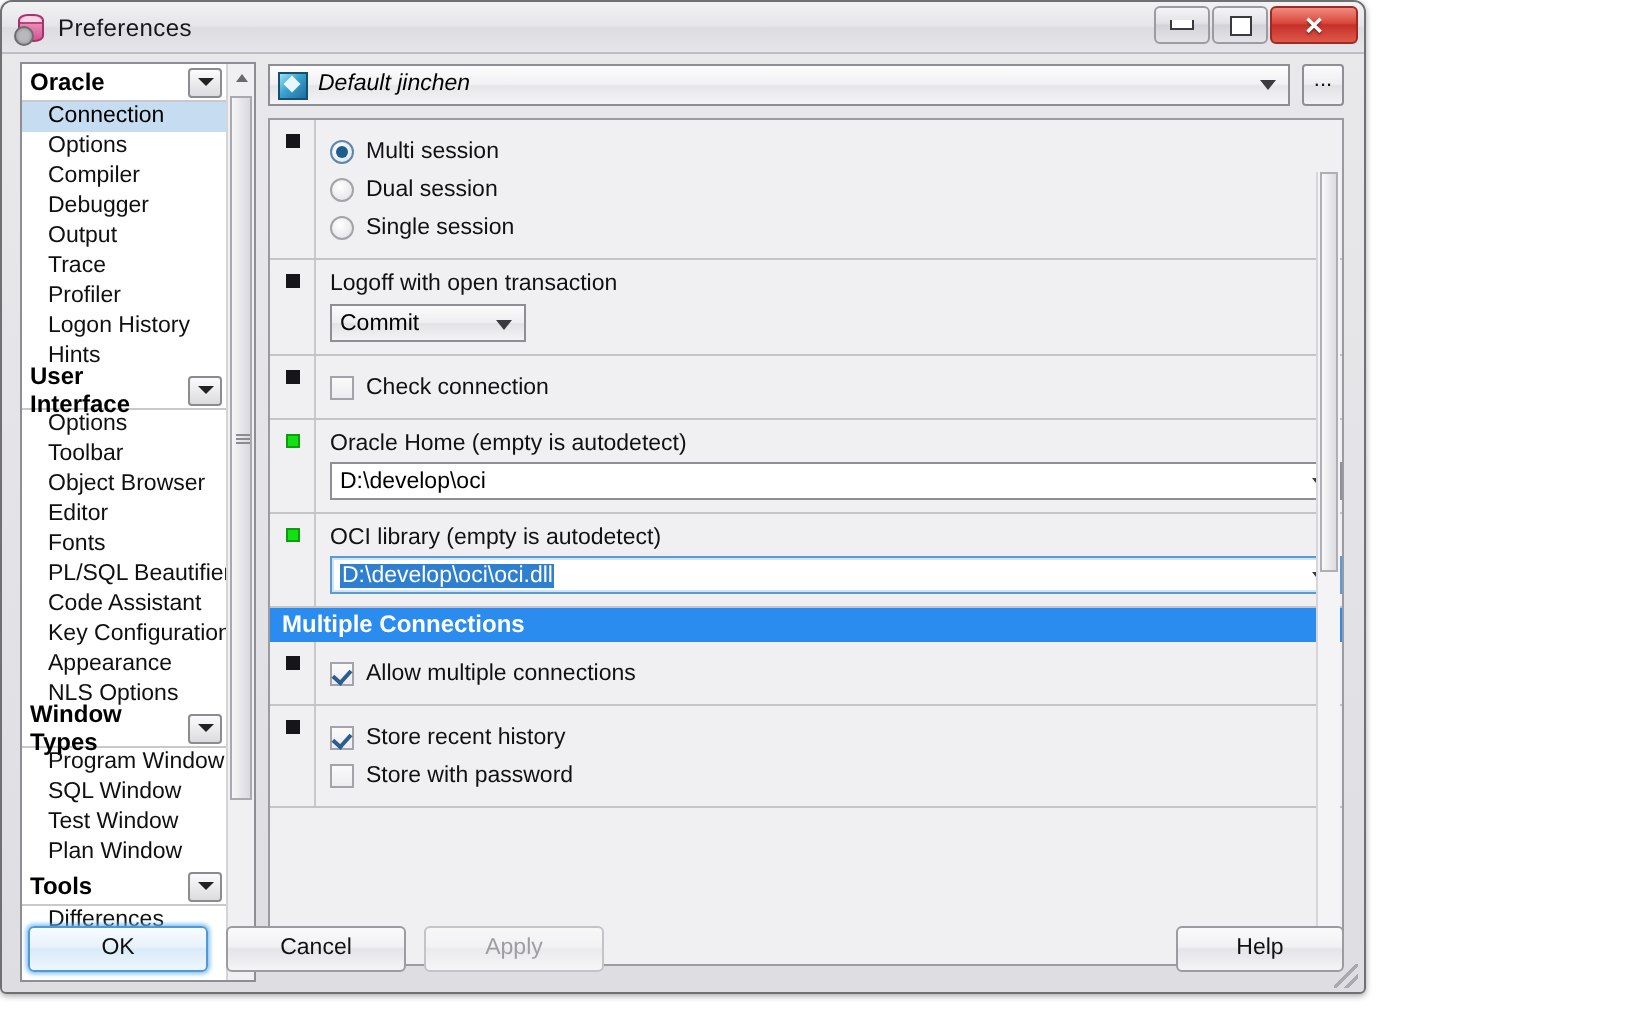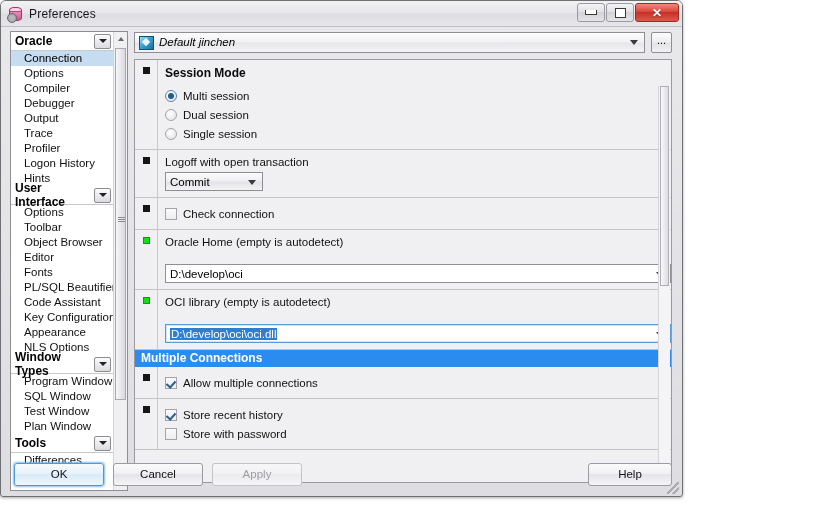--- a/index.html
+++ b/index.html
@@ -260,21 +260,21 @@
   }
   .field-combo{
     position:relative;
     height:19px;
     background:#ffffff;
     border:1px solid #8e8e94;
     box-sizing:border-box;
     display:flex;align-items:center;
     font-size:11.5px;
     padding-left:4px;
-    margin-top:16px;
+    margin-top:3px;
     text-align:right;
   }
   .field-combo.focused{
     border:1px solid #5a9bd4;
     box-shadow: inset 0 0 0 1px #cfe4f6;
   }
   .field-combo .f-arrow{
     position:absolute;right:6px;top:50%;margin-top:-2px;
     width:0;height:0;border-left:4px solid transparent;border-right:4px solid transparent;
     border-top:5px solid #3b3b3f;
@@ -445,21 +445,20 @@
           <span class="c-arrow"></span>
         </div>
         <div class="dots-btn">...</div>
       </div>
 
       <div class="opt-area">
 
         <div class="grp">
           <div class="marker"></div>
           <div class="grp-rule"></div>
-          <div class="grp-title">Session Mode</div>
           <div class="radio-row">
             <span class="radio on"></span>
             <span class="lbl">Multi session</span>
           </div>
           <div class="radio-row">
             <span class="radio"></span>
             <span class="lbl">Dual session</span>
           </div>
           <div class="radio-row">
             <span class="radio"></span>

